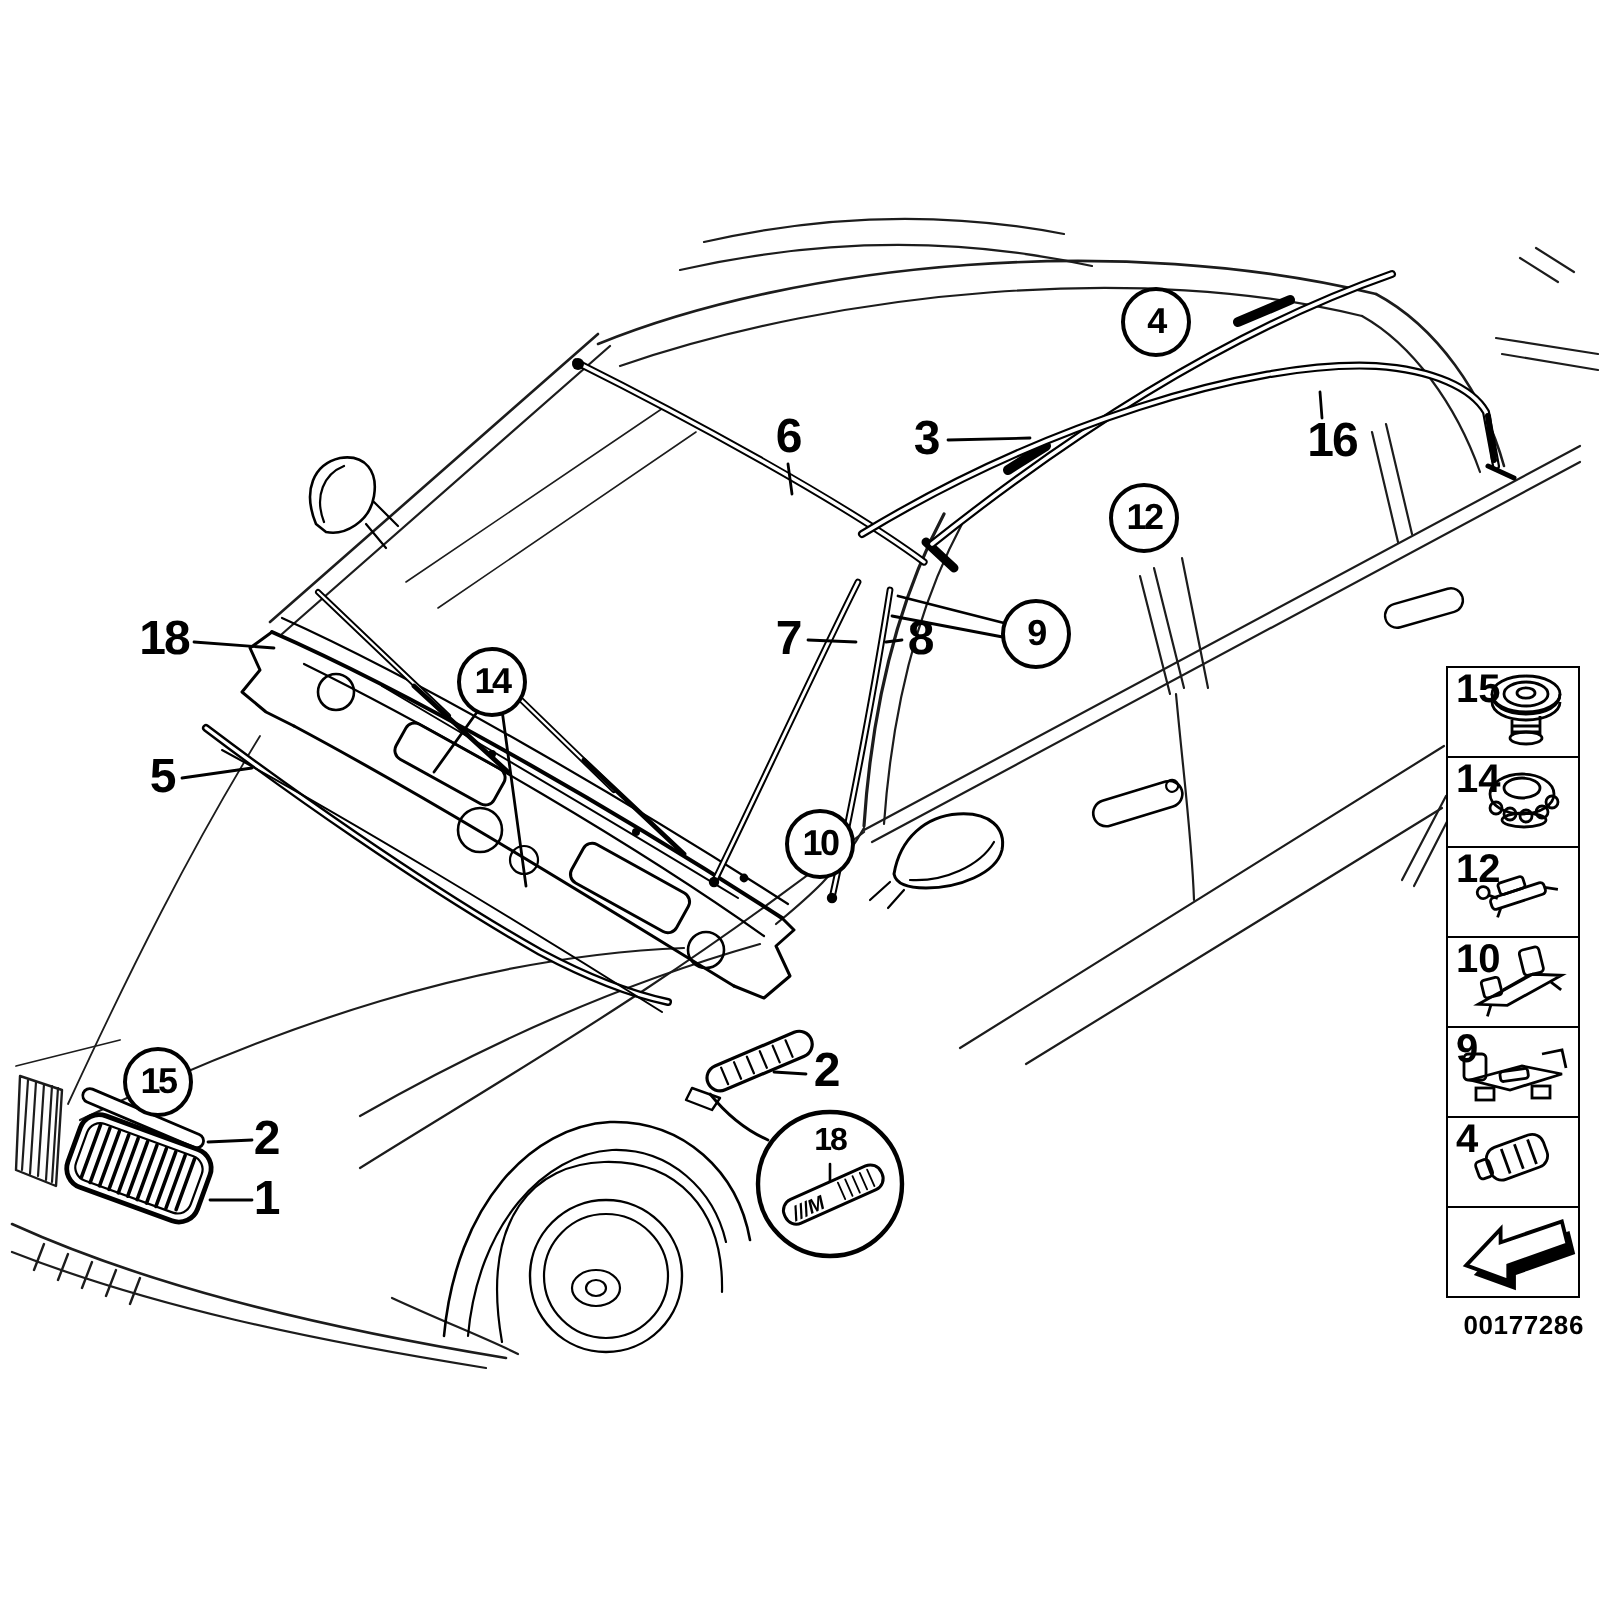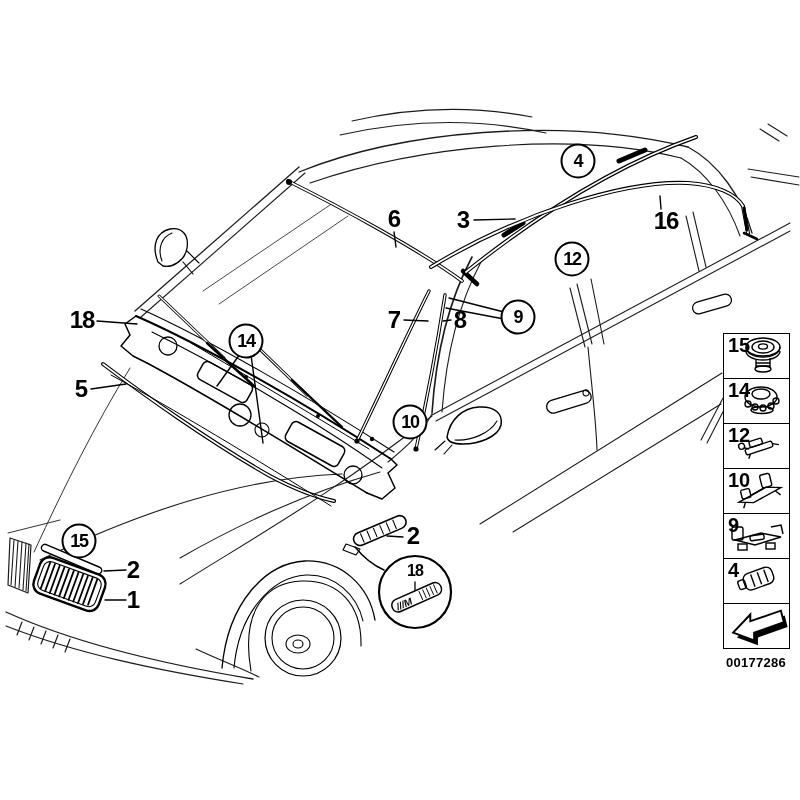--- a/index.html
+++ b/index.html
@@ -12,21 +12,21 @@
   .lbl.circled{width:31px;height:31px;border:2px solid #000;border-radius:50%;
        background:#fff;font-size:18px;letter-spacing:-1.2px;
        display:flex;align-items:center;justify-content:center;}
   #sidebar{position:absolute;left:723px;top:333px;width:67px;background:#fff;
        border:1.5px solid #000;z-index:6;box-sizing:border-box;}
   .cell{position:relative;height:44px;border-top:1.5px solid #000;background:#fff;}
   .cell:first-child{border-top:none;}
   .cell .num{position:absolute;top:0px;left:4px;font:700 20px "Liberation Sans",sans-serif;
        color:#000;line-height:22px;}
   .cell svg{position:absolute;right:0;bottom:0;}
-  #part-number{position:absolute;left:720px;top:655px;width:72px;text-align:center;
+  #part-number{position:absolute;left:720px;top:655px;width:72px;text-align:right;
        font:700 13px "Liberation Sans",sans-serif;color:#000;letter-spacing:.3px;z-index:6;}
 </style>
 </head>
 <body>
 
 <div id="stage">
 
 <svg id="drawing" width="800" height="800" viewBox="0 0 800 800" fill="none" stroke="#000" stroke-width="1.1" stroke-linecap="round" stroke-linejoin="round">
 
   <g stroke="#1c1c1c">

